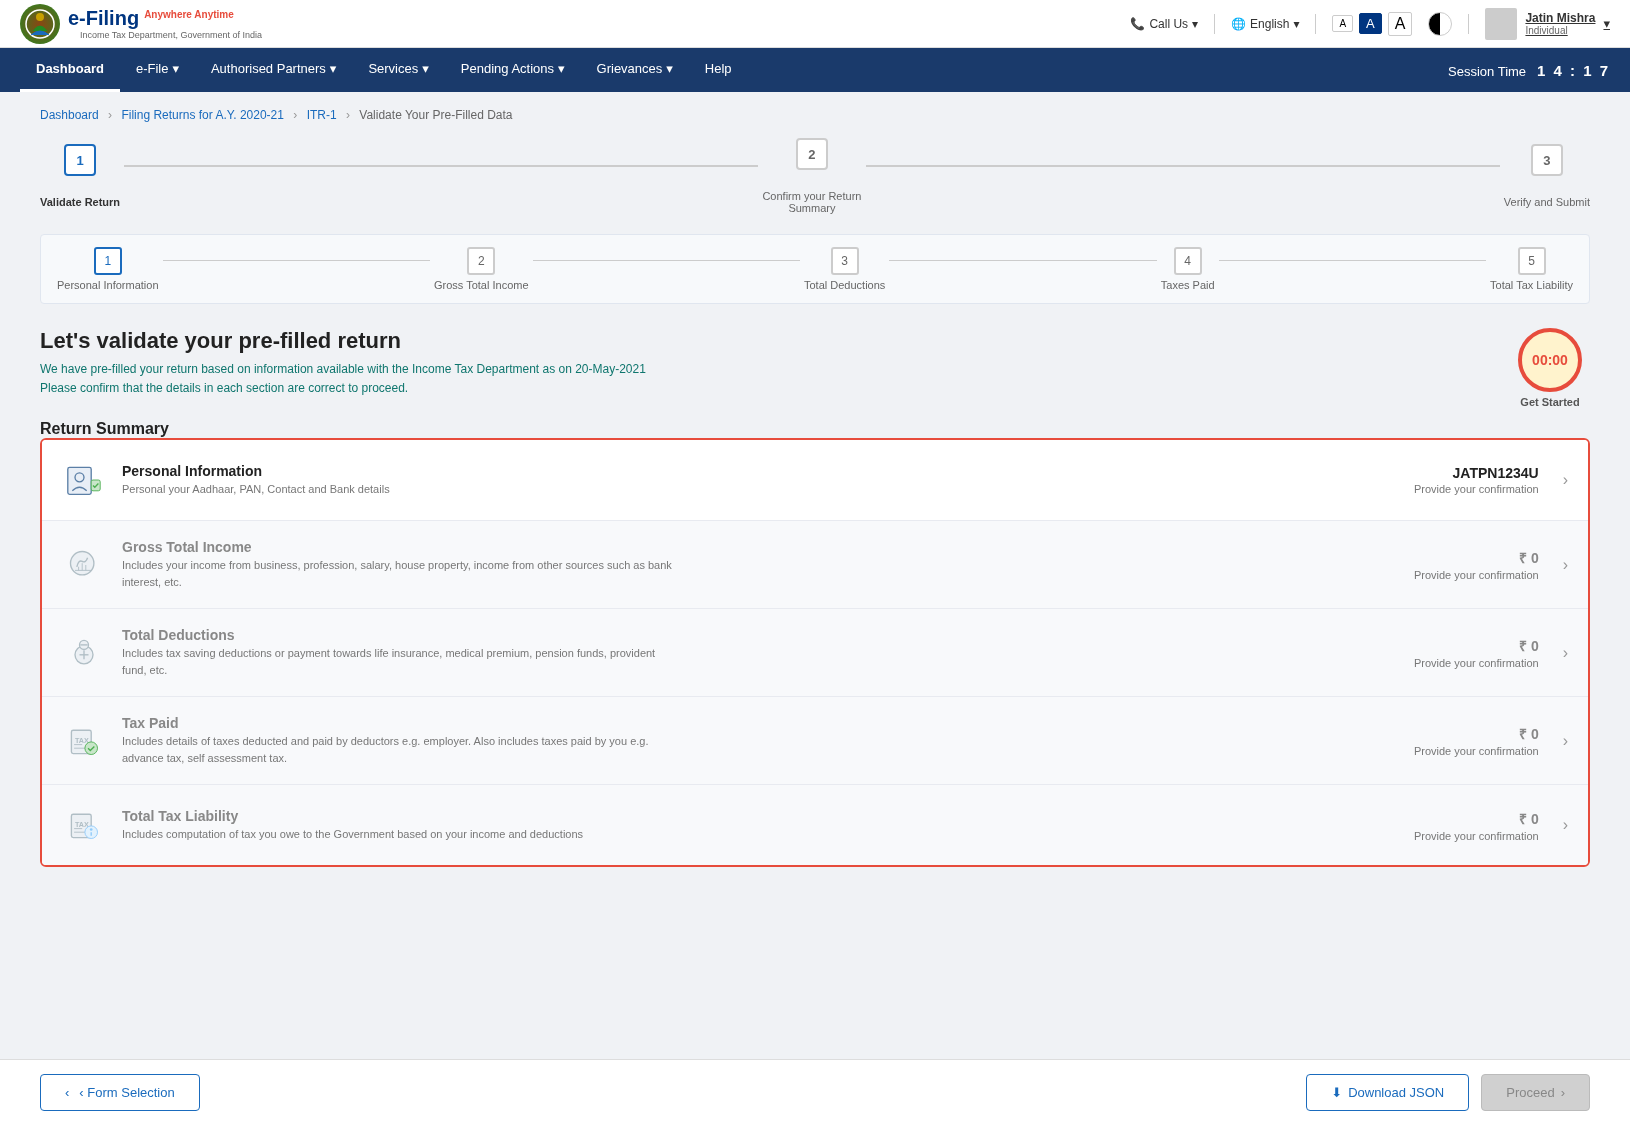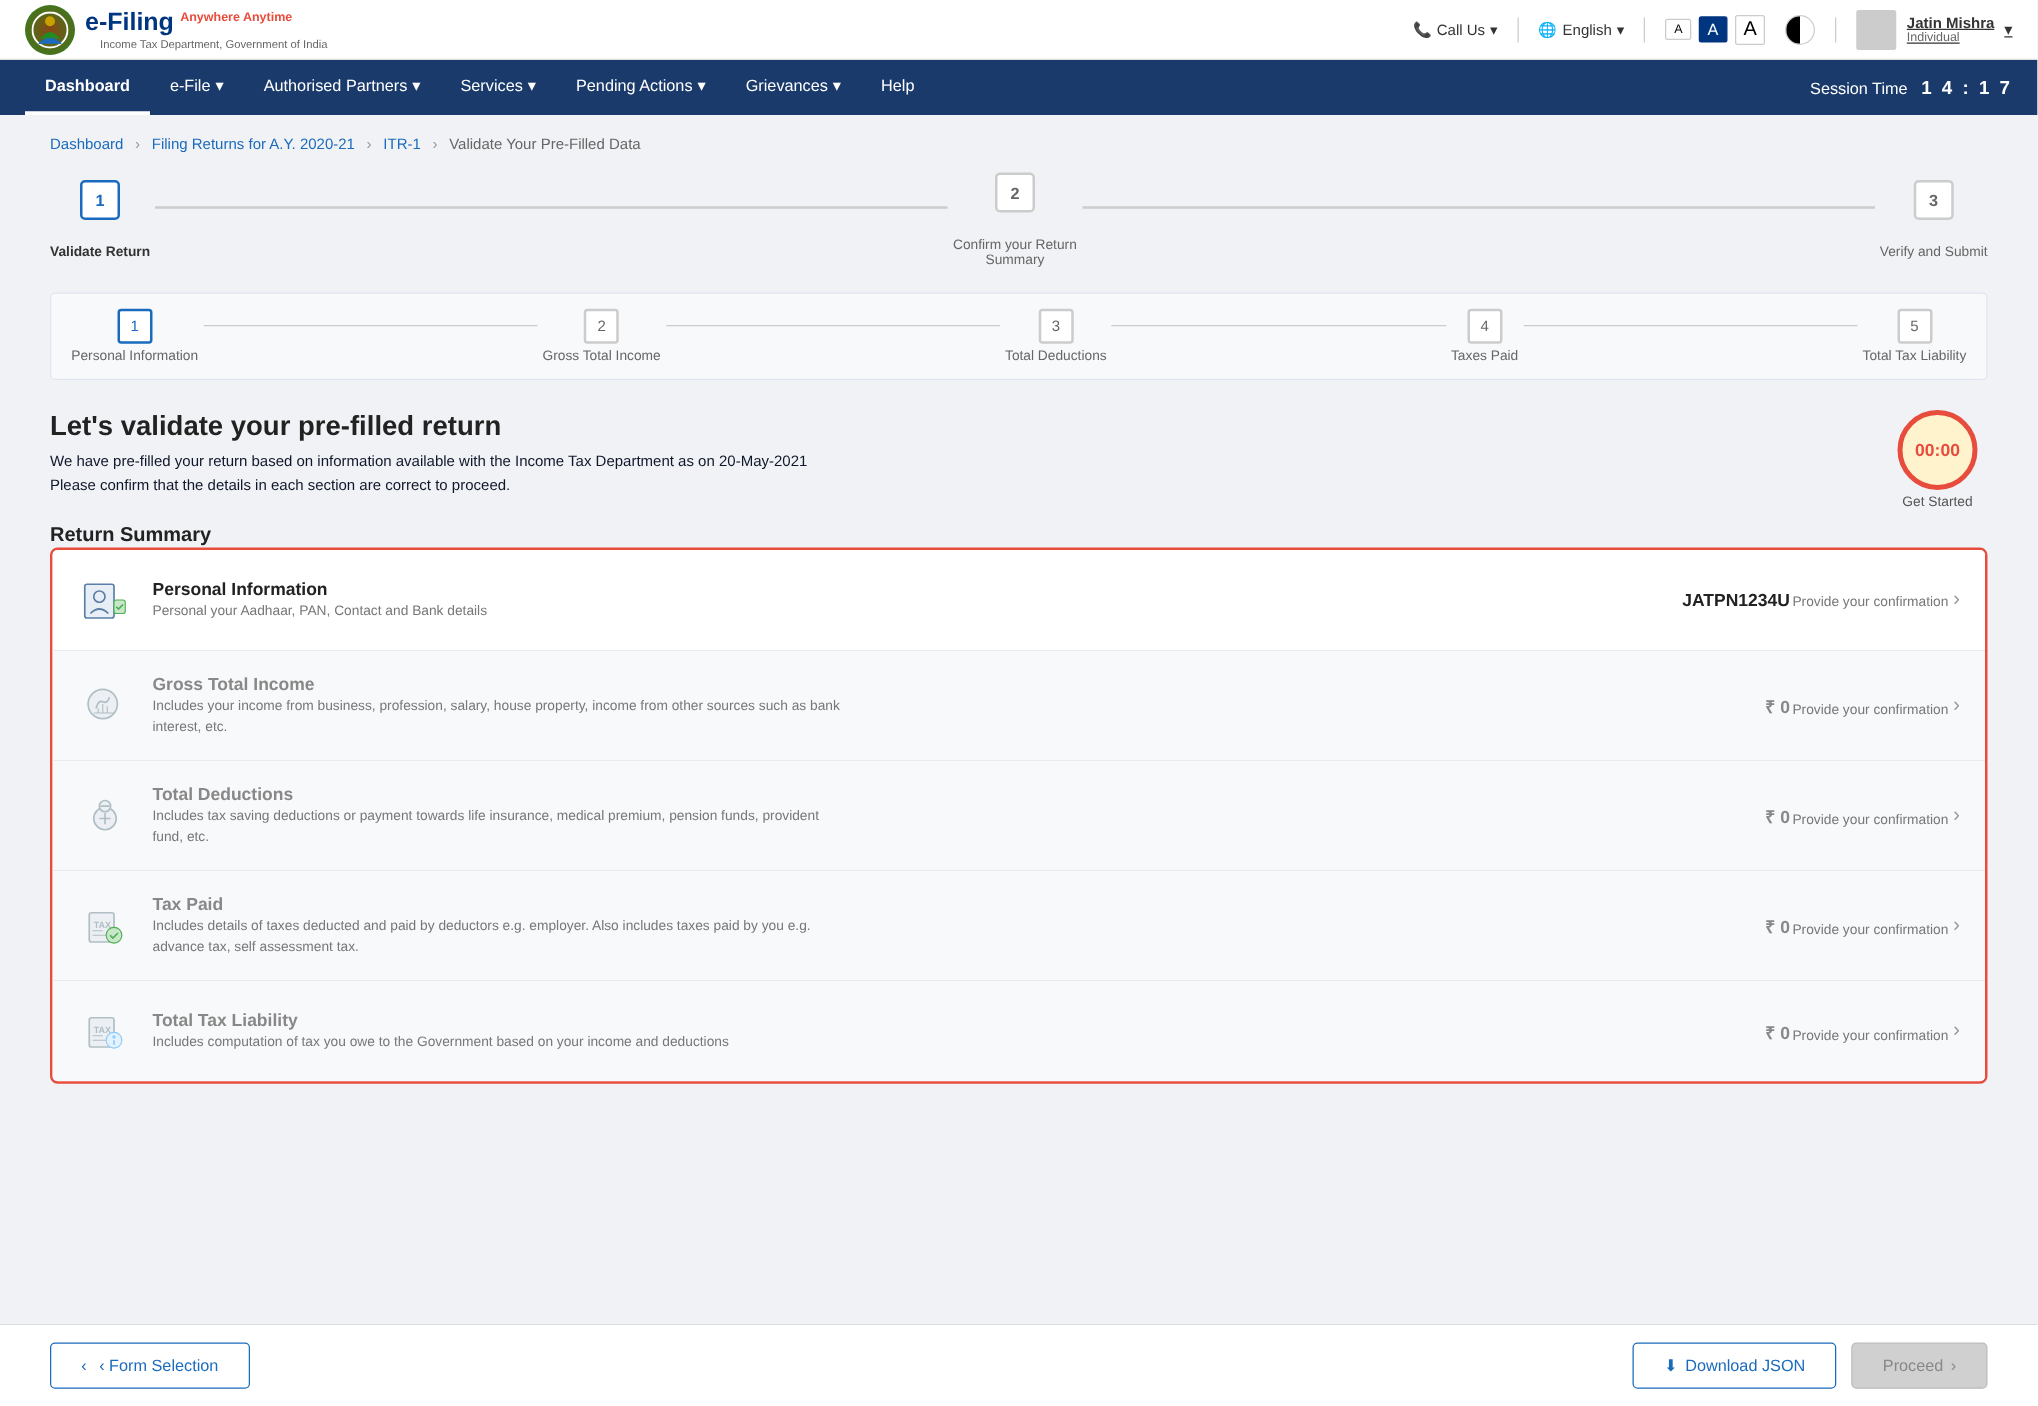--- a/index.html
+++ b/index.html
@@ -109,30 +109,30 @@
       width: 28px; height: 28px; border-radius: 3px; border: 2px solid #ccc;
       background: #fff; display: flex; align-items: center; justify-content: center;
       font-size: 12px; color: #666;
     }
     .sub-step-circle.active { border-color: #1a6bbd; color: #1a6bbd; }
     .sub-step-label { font-size: 11px; color: #666; margin-top: 4px; text-align: center; }
     .sub-step-line { flex: 1; height: 1px; background: #ccc; margin: 0 4px; margin-bottom: 18px; }
 
     
     .validate-title { font-size: 22px; font-weight: bold; color: #222; margin-bottom: 6px; }
-    .validate-sub { font-size: 12px; color: #0f172a; line-height: 1.6; }
+    .validate-sub { font-size: 12px; color: #0f766e; line-height: 1.6; }
     .timer-circle {
       width: 64px; height: 64px; border-radius: 50%;
       border: 4px solid #e74c3c;
       background: #fff3cd;
       display: flex; align-items: center; justify-content: center;
       font-size: 14px; font-weight: bold; color: #e74c3c;
       margin: 0 auto 4px;
     }
-    .timer-label { font-size: 11px; color: #555; }
+    .timer-label { font-size: 11px; color: #555; font-weight: bold; }
 
     
     .return-summary-section { position: relative; }
     .return-summary-title { font-size: 16px; font-weight: bold; color: #222; }
 
     
     .summary-cards {
       border: 2px solid #e74c3c;
       border-radius: 6px;
       background: #fff;
@@ -146,21 +146,21 @@
     }
     .summary-card:last-child { border-bottom: none; }
     .card-icon {
       width: 44px; height: 44px; margin-right: 16px; flex-shrink: 0;
       display: flex; align-items: center; justify-content: center;
     }
     .card-icon svg { width: 36px; height: 36px; }
     .card-info { flex: 1; }
     .card-title { font-size: 14px; font-weight: bold; color: #222; margin-bottom: 2px; }
     .card-desc { font-size: 11px; color: #777; line-height: 1.5; max-width: 560px; }
-    .card-right { display: flex; align-items: flex-end; gap: 2px; margin-right: 4px; }
+    .card-right { display: flex; flex-direction: column; align-items: flex-end; gap: 2px; margin-right: 24px; }
     .card-value { font-size: 14px; font-weight: bold; color: #222; }
     .card-confirm { font-size: 11px; color: #777; }
     .card-arrow { color: #999; font-size: 16px; }
     .card-first .card-title { color: #222; }
 
     
     .footer-bar {
       position: fixed; bottom: 0; left: 0; right: 0;
       background: #fff;
       border-top: 1px solid #ddd;

